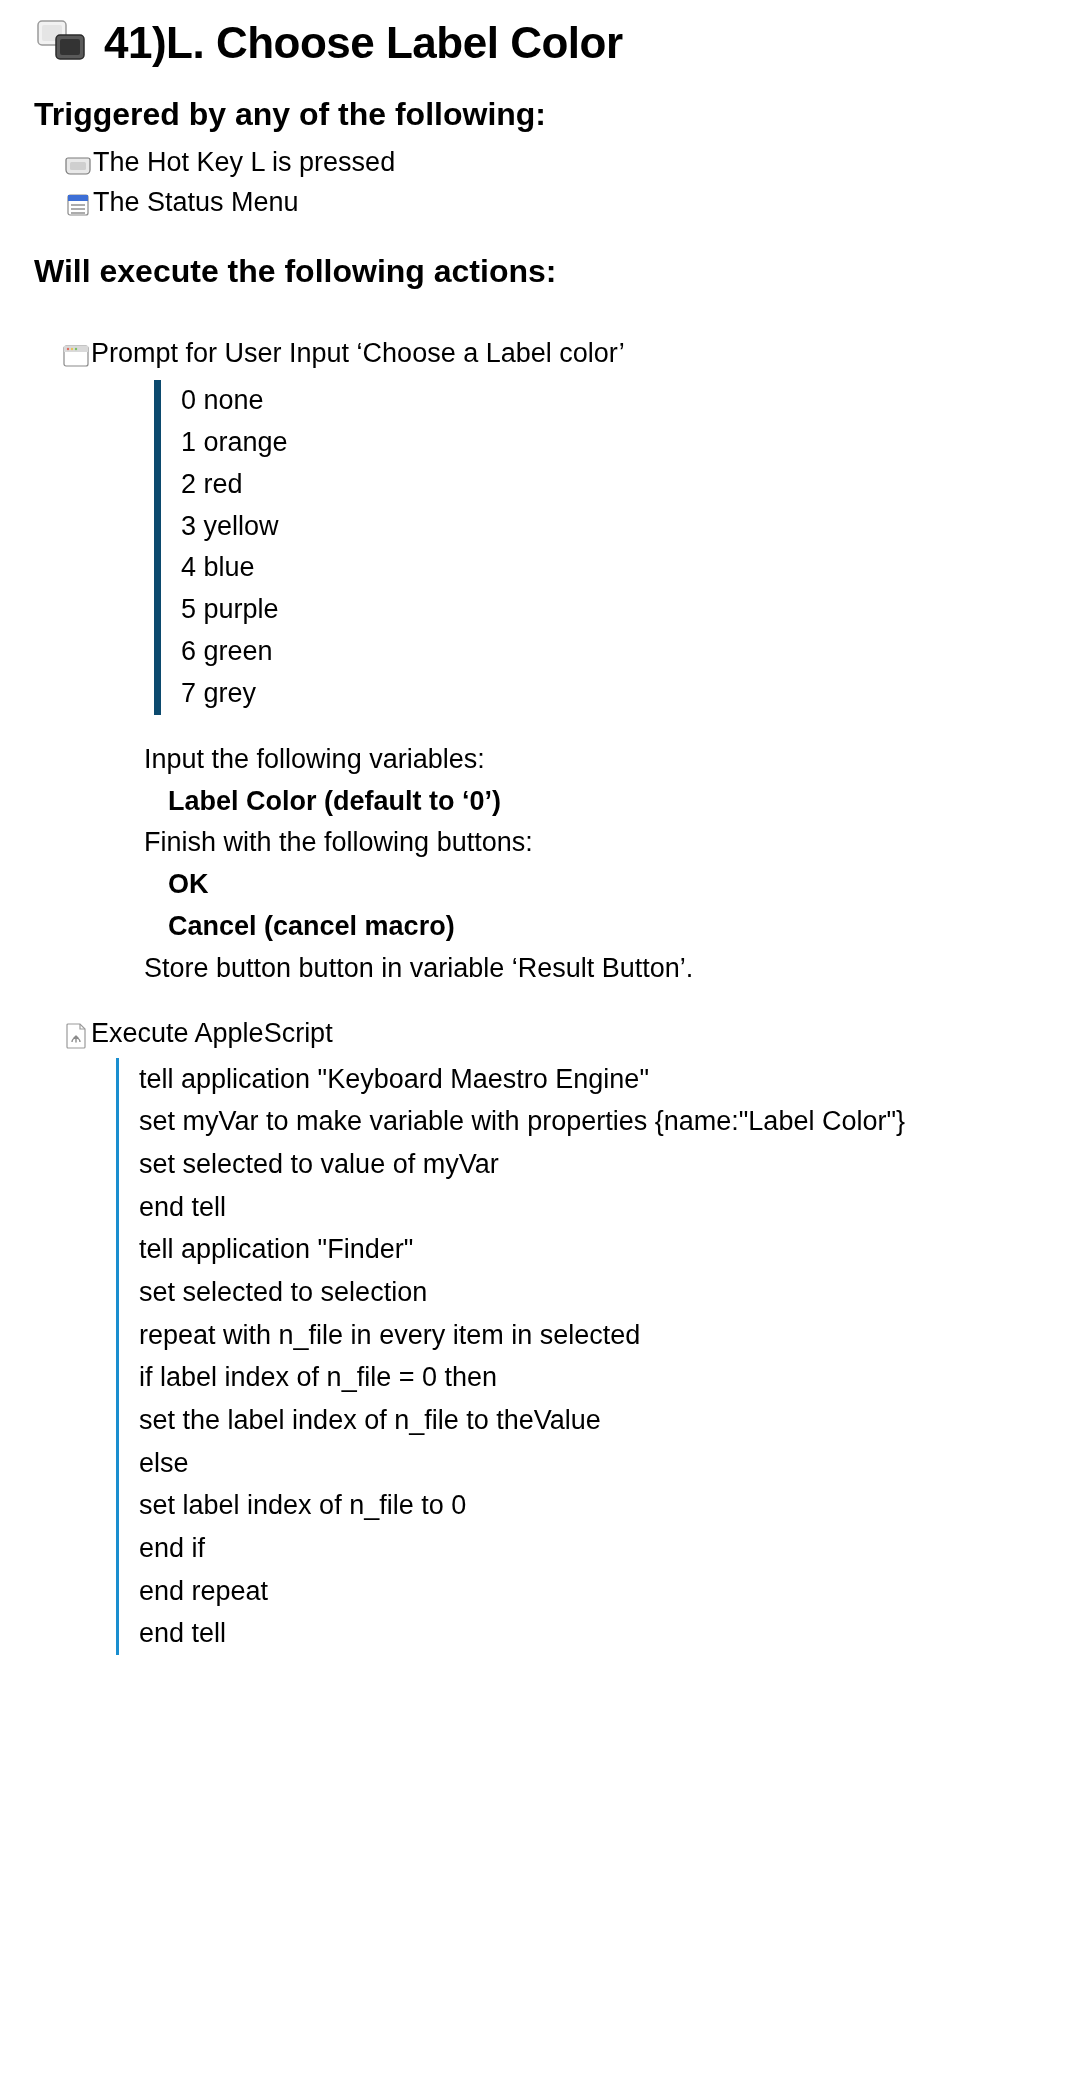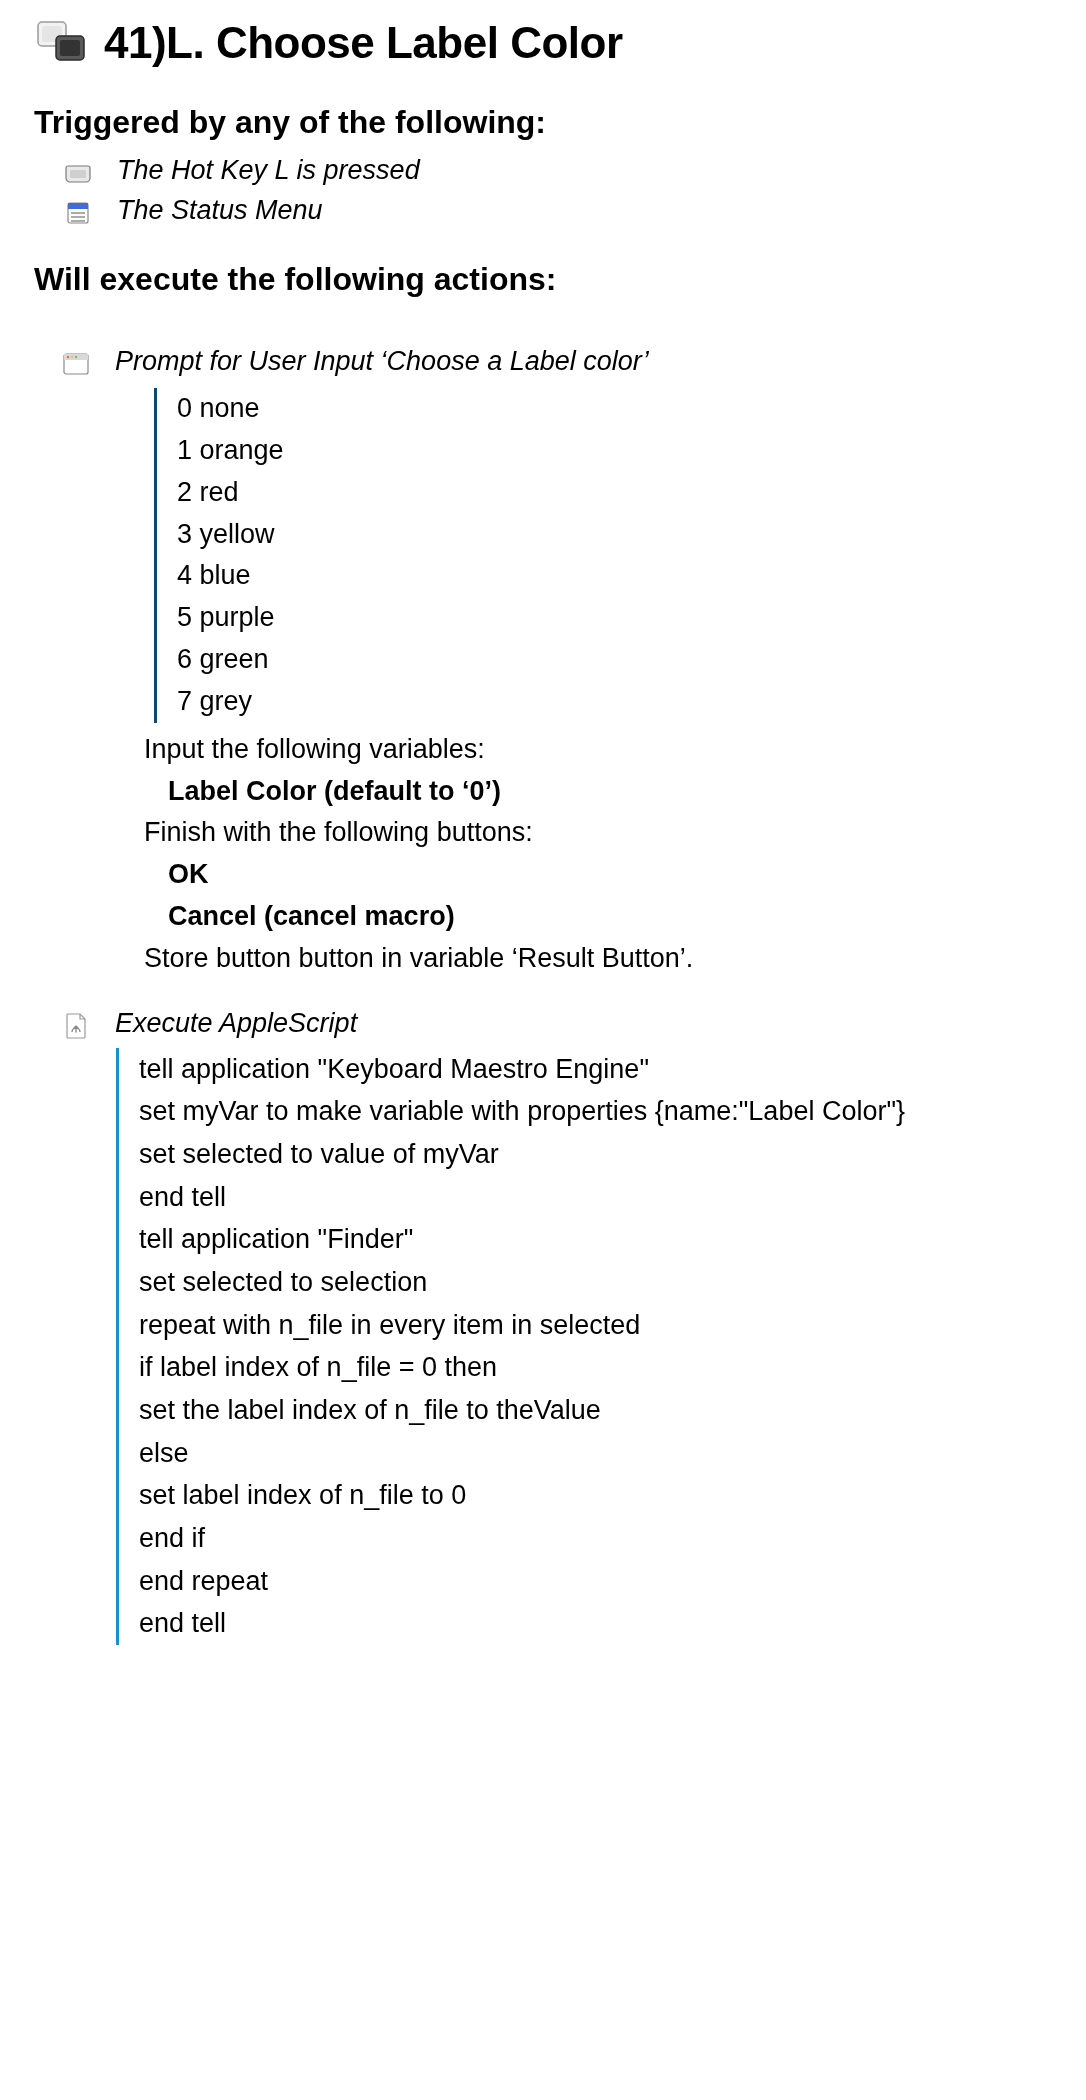--- a/index.html
+++ b/index.html
@@ -8,56 +8,54 @@
     background: #ffffff;
     font-family: "Lucida Grande", "Helvetica Neue", Arial, sans-serif;
     color: #000;
     width: 1086px;
   }
   .page {
     padding: 18px 34px 60px 34px;
   }
   .title-row {
     display: flex;
-    align-items: center;
     gap: 14px;
-    margin-bottom: 36px;
+    margin-bottom: 28px;
   }
   .title-text {
     font-size: 44px;
     font-weight: 700;
     letter-spacing: -0.5px;
   }
   .section-heading {
     font-size: 32px;
     font-weight: 700;
     margin: 0 0 10px 0;
   }
   .triggers {
     margin-bottom: 30px;
   }
   .trigger-line, .action-line {
     display: flex;
     align-items: flex-start;
-    gap: 25px;
+    gap: 1px;
     padding: 4px 0 4px 30px;
     font-size: 27px;
-    font-style: italic;
   }
   .action-line {
     padding-left: 28px;
     margin-top: 44px;
   }
   .sub-block {
     margin-left: 120px;
   }
   .blue-bar-block {
-    border-left: 3px solid #0c4a6e;
+    border-left: 7px solid #0c4a6e;
     padding-left: 20px;
-    margin: 6px 0 6px 0;
+    margin: 6px 0 24px 0;
   }
   .blue-bar-block .line,
   .plain-block .line {
     font-size: 27px;
     line-height: 1.55;
   }
   .plain-block {
     margin: 4px 0 6px 0;
   }
   .plain-block .indent {

